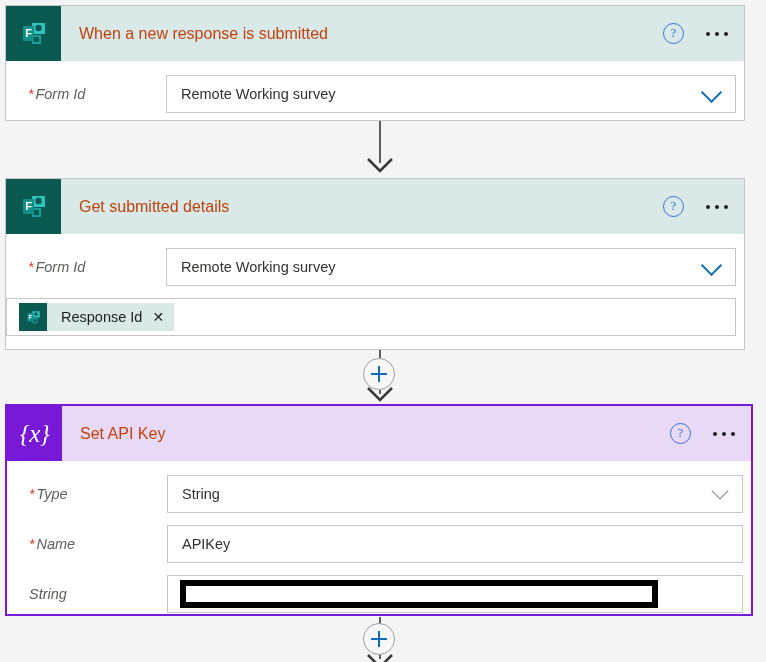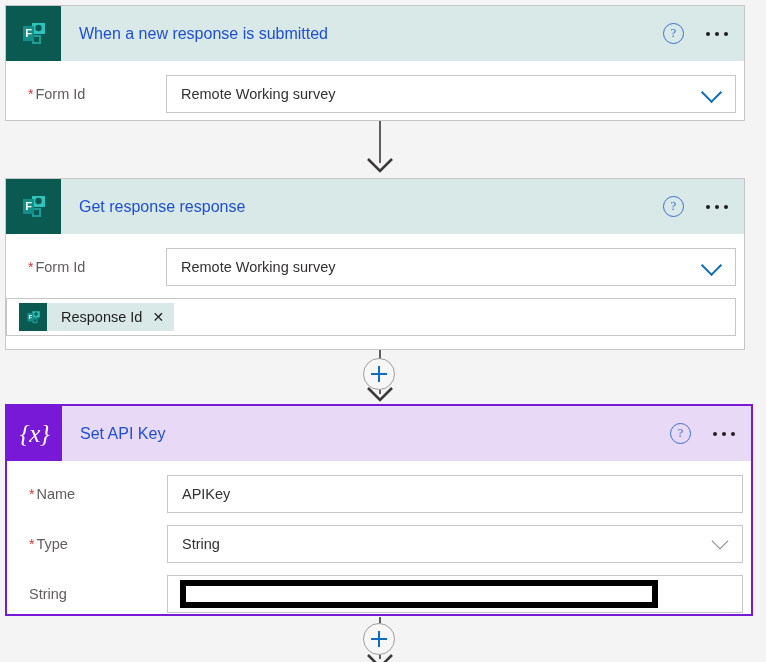--- a/index.html
+++ b/index.html
@@ -60,21 +60,21 @@
   .var-glyph {
     color: #ffffff;
     font-family: "Liberation Serif", serif;
     font-size: 25px;
     font-style: italic;
     letter-spacing: -0.5px;
   }
 
   .card-title {
     font-size: 16px;
-    color: #1d4ed8;
+    color: #c2410c;
     margin-left: 18px;
     white-space: nowrap;
   }
 
   .header-actions {
     position: absolute;
     right: 14px;
     top: 0;
     height: 55px;
     display: flex;
@@ -121,20 +121,21 @@
   .field-row:last-child { margin-bottom: 0; }
 
   .field-label {
     width: 160px;
     flex: 0 0 160px;
     padding-left: 22px;
     box-sizing: border-box;
     font-size: 14.5px;
     color: #605e5c;
     white-space: nowrap;
+    font-style: italic;
   }
   .req-star {
     color: #d13438;
     font-size: 14px;
     margin-right: 2px;
   }
 
   .field-control {
     position: relative;
     flex: 1 1 auto;
@@ -317,21 +318,21 @@
       <div class="card-icon forms">
         <svg width="30" height="30" viewBox="0 0 30 30" aria-hidden="true">
           <rect x="13" y="4" width="13" height="11" fill="#2ec3bd"></rect>
           <rect x="13" y="16" width="9" height="9" fill="#1a9e99"></rect>
           <circle cx="19.5" cy="9" r="3.2" fill="#0b5a52"></circle>
           <rect x="15" y="18" width="5" height="5" fill="#0b5a52"></rect>
           <rect x="4" y="7" width="11" height="15" fill="#128f87"></rect>
           <text x="9.5" y="18" font-family="Liberation Sans, sans-serif" font-size="11" font-weight="bold" fill="#ffffff" text-anchor="middle">F</text>
         </svg>
       </div>
-      <div class="card-title">Get response response</div>
+      <div class="card-title">Get submitted details</div>
       <div class="header-actions">
         <div class="help-icon">?</div>
         <div class="ellipsis-icon">
             <i></i>
             <i></i>
             <i></i>
           </div>
       </div>
     </div>
     <div class="card-body">
@@ -384,30 +385,30 @@
         <div class="help-icon">?</div>
         <div class="ellipsis-icon">
             <i></i>
             <i></i>
             <i></i>
           </div>
       </div>
     </div>
     <div class="card-body">
       <div class="field-row">
-        <div class="field-label"><span class="req-star">*</span><span>Name</span></div>
-        <div class="field-control">
-          <span class="field-value">APIKey</span>
-        </div>
-      </div>
-      <div class="field-row">
         <div class="field-label"><span class="req-star">*</span><span>Type</span></div>
         <div class="field-control">
           <span class="field-value">String</span>
           <span class="chevron gray"></span>
+        </div>
+      </div>
+      <div class="field-row">
+        <div class="field-label"><span class="req-star">*</span><span>Name</span></div>
+        <div class="field-control">
+          <span class="field-value">APIKey</span>
         </div>
       </div>
       <div class="field-row">
         <div class="field-label"><span>String</span></div>
         <div class="field-control">
           <span class="redaction"></span>
         </div>
       </div>
     </div>
   </div>

